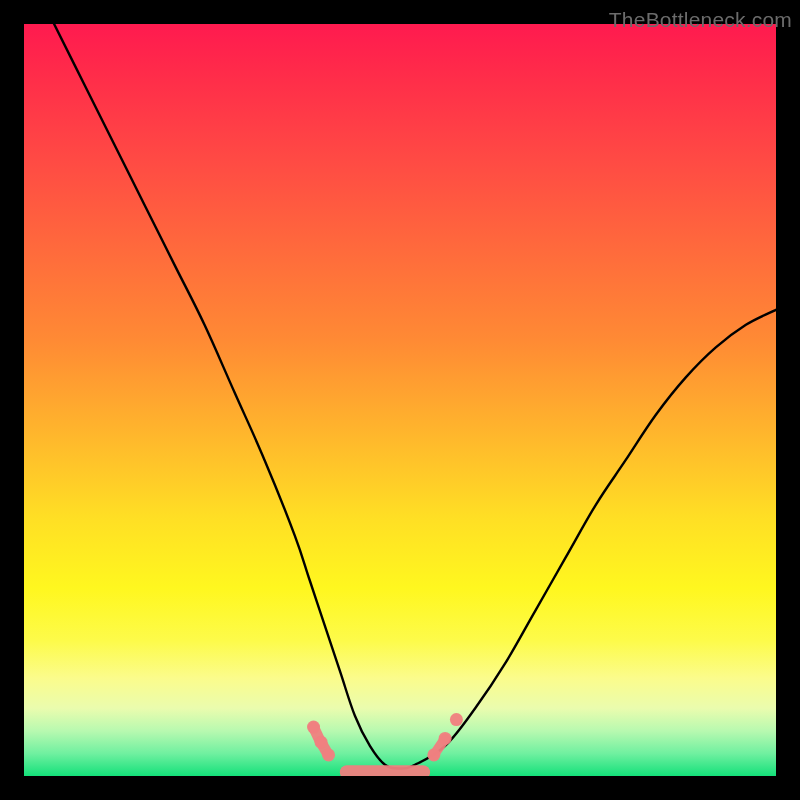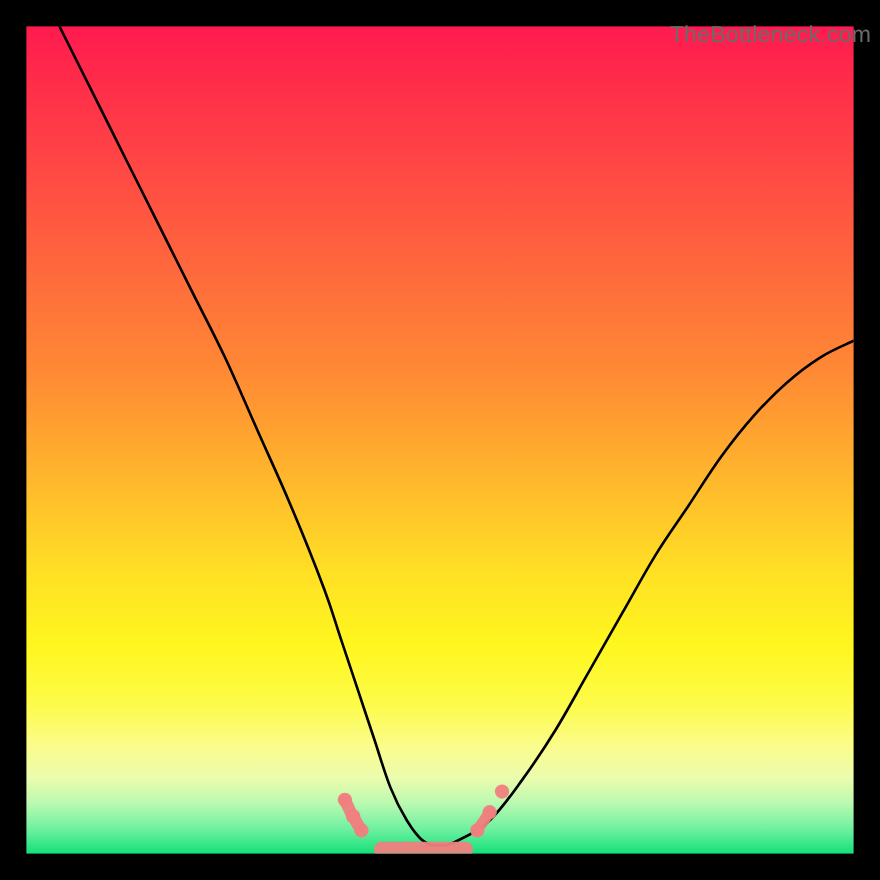--- a/index.html
+++ b/index.html
@@ -45,21 +45,21 @@
   .curve-svg {
     position: absolute;
     left: 0;
     top: 0;
     width: 752px;
     height: 752px;
     pointer-events: none;
   }
   .watermark {
     position: absolute;
-    top: 20px;
+    top: 8px;
     right: 8px;
     color: #6b6b6b;
     font-size: 21px;
     font-weight: 500;
     letter-spacing: 0.2px;
     user-select: none;
   }
 </style>
 </head>
 <body>

